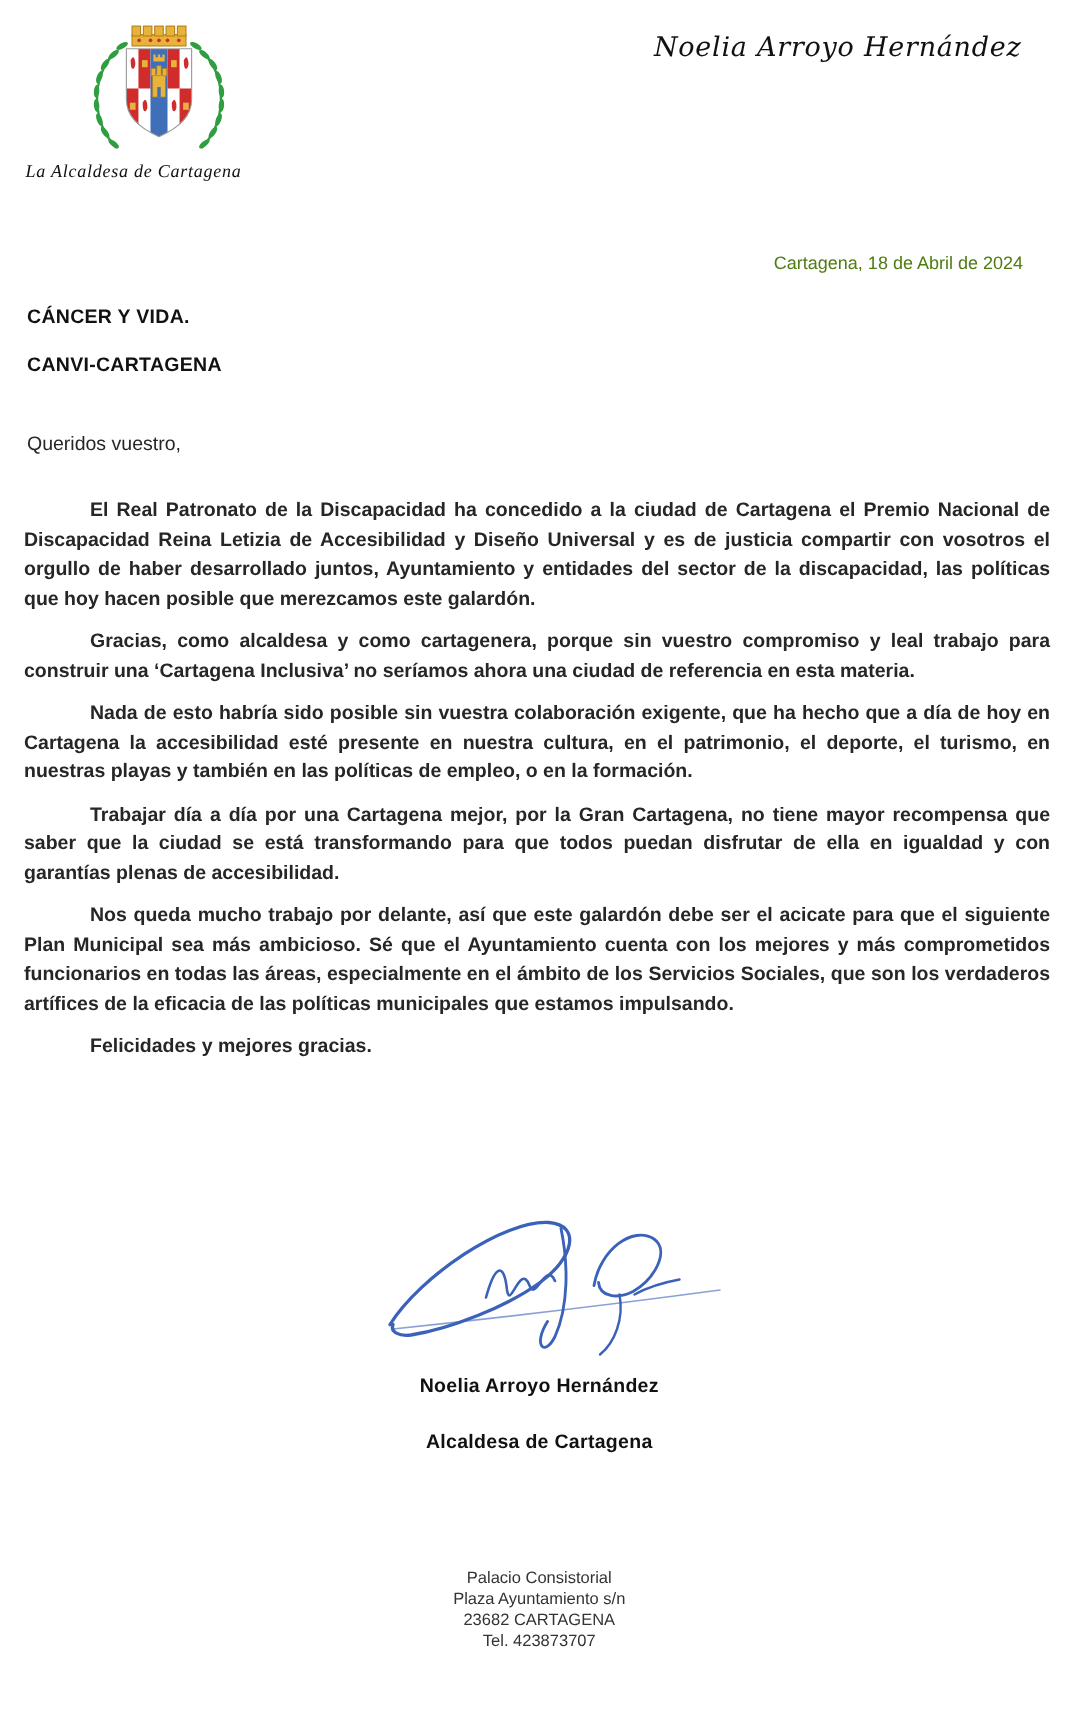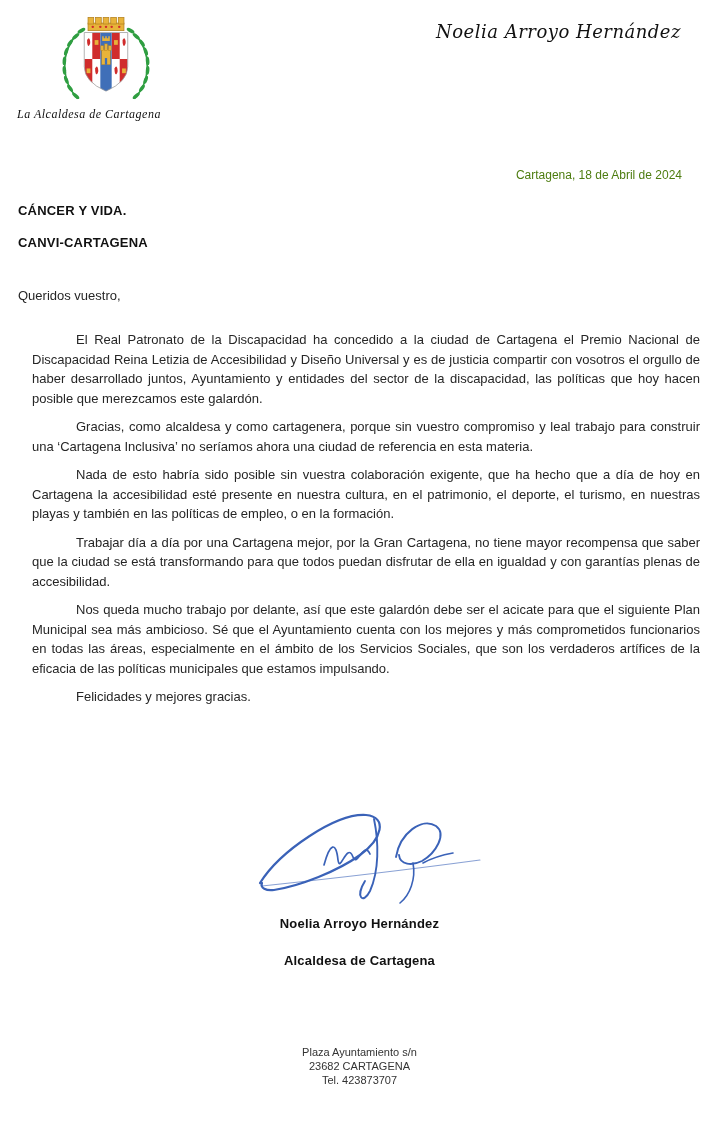--- a/index.html
+++ b/index.html
@@ -34,21 +34,21 @@
   .recipient-line{
     font-weight:bold;font-size:13px;color:#111;
     margin:0 0 17px 0;letter-spacing:.2px;
   }
   .salutation{
     position:absolute;top:288px;left:18px;
     font-size:13px;color:#262626;
   }
   
   .letter-body{
-    position:absolute;top:330px;left:32px;right:19px;
+    position:absolute;top:330px;left:16px;right:19px;font-weight:bold;
   }
   .letter-body p{
     margin:0 0 9px 0;
     font-size:13px;line-height:19.5px;
     text-align:justify;text-indent:44px;
     color:#262626;
   }
   .letter-body p.closing{text-align:left;}
   
   .signature{position:absolute;top:793px;left:248px;}
@@ -198,18 +198,19 @@
 
         <path d="M14,93 C80,86 180,74 232,67" stroke-width="1.1" opacity="0.6"></path>
       </g>
     </svg>
   </div>
 
   <div class="sig-name">Noelia Arroyo Hernández</div>
   <div class="sig-title">Alcaldesa de Cartagena</div>
 
   <div class="footer">
+    <div>Palacio Consistorial</div>
     <div>Plaza Ayuntamiento s/n</div>
     <div>23682 CARTAGENA</div>
     <div>Tel. 423873707</div>
   </div>
 
 </div>
 
 </body></html>

